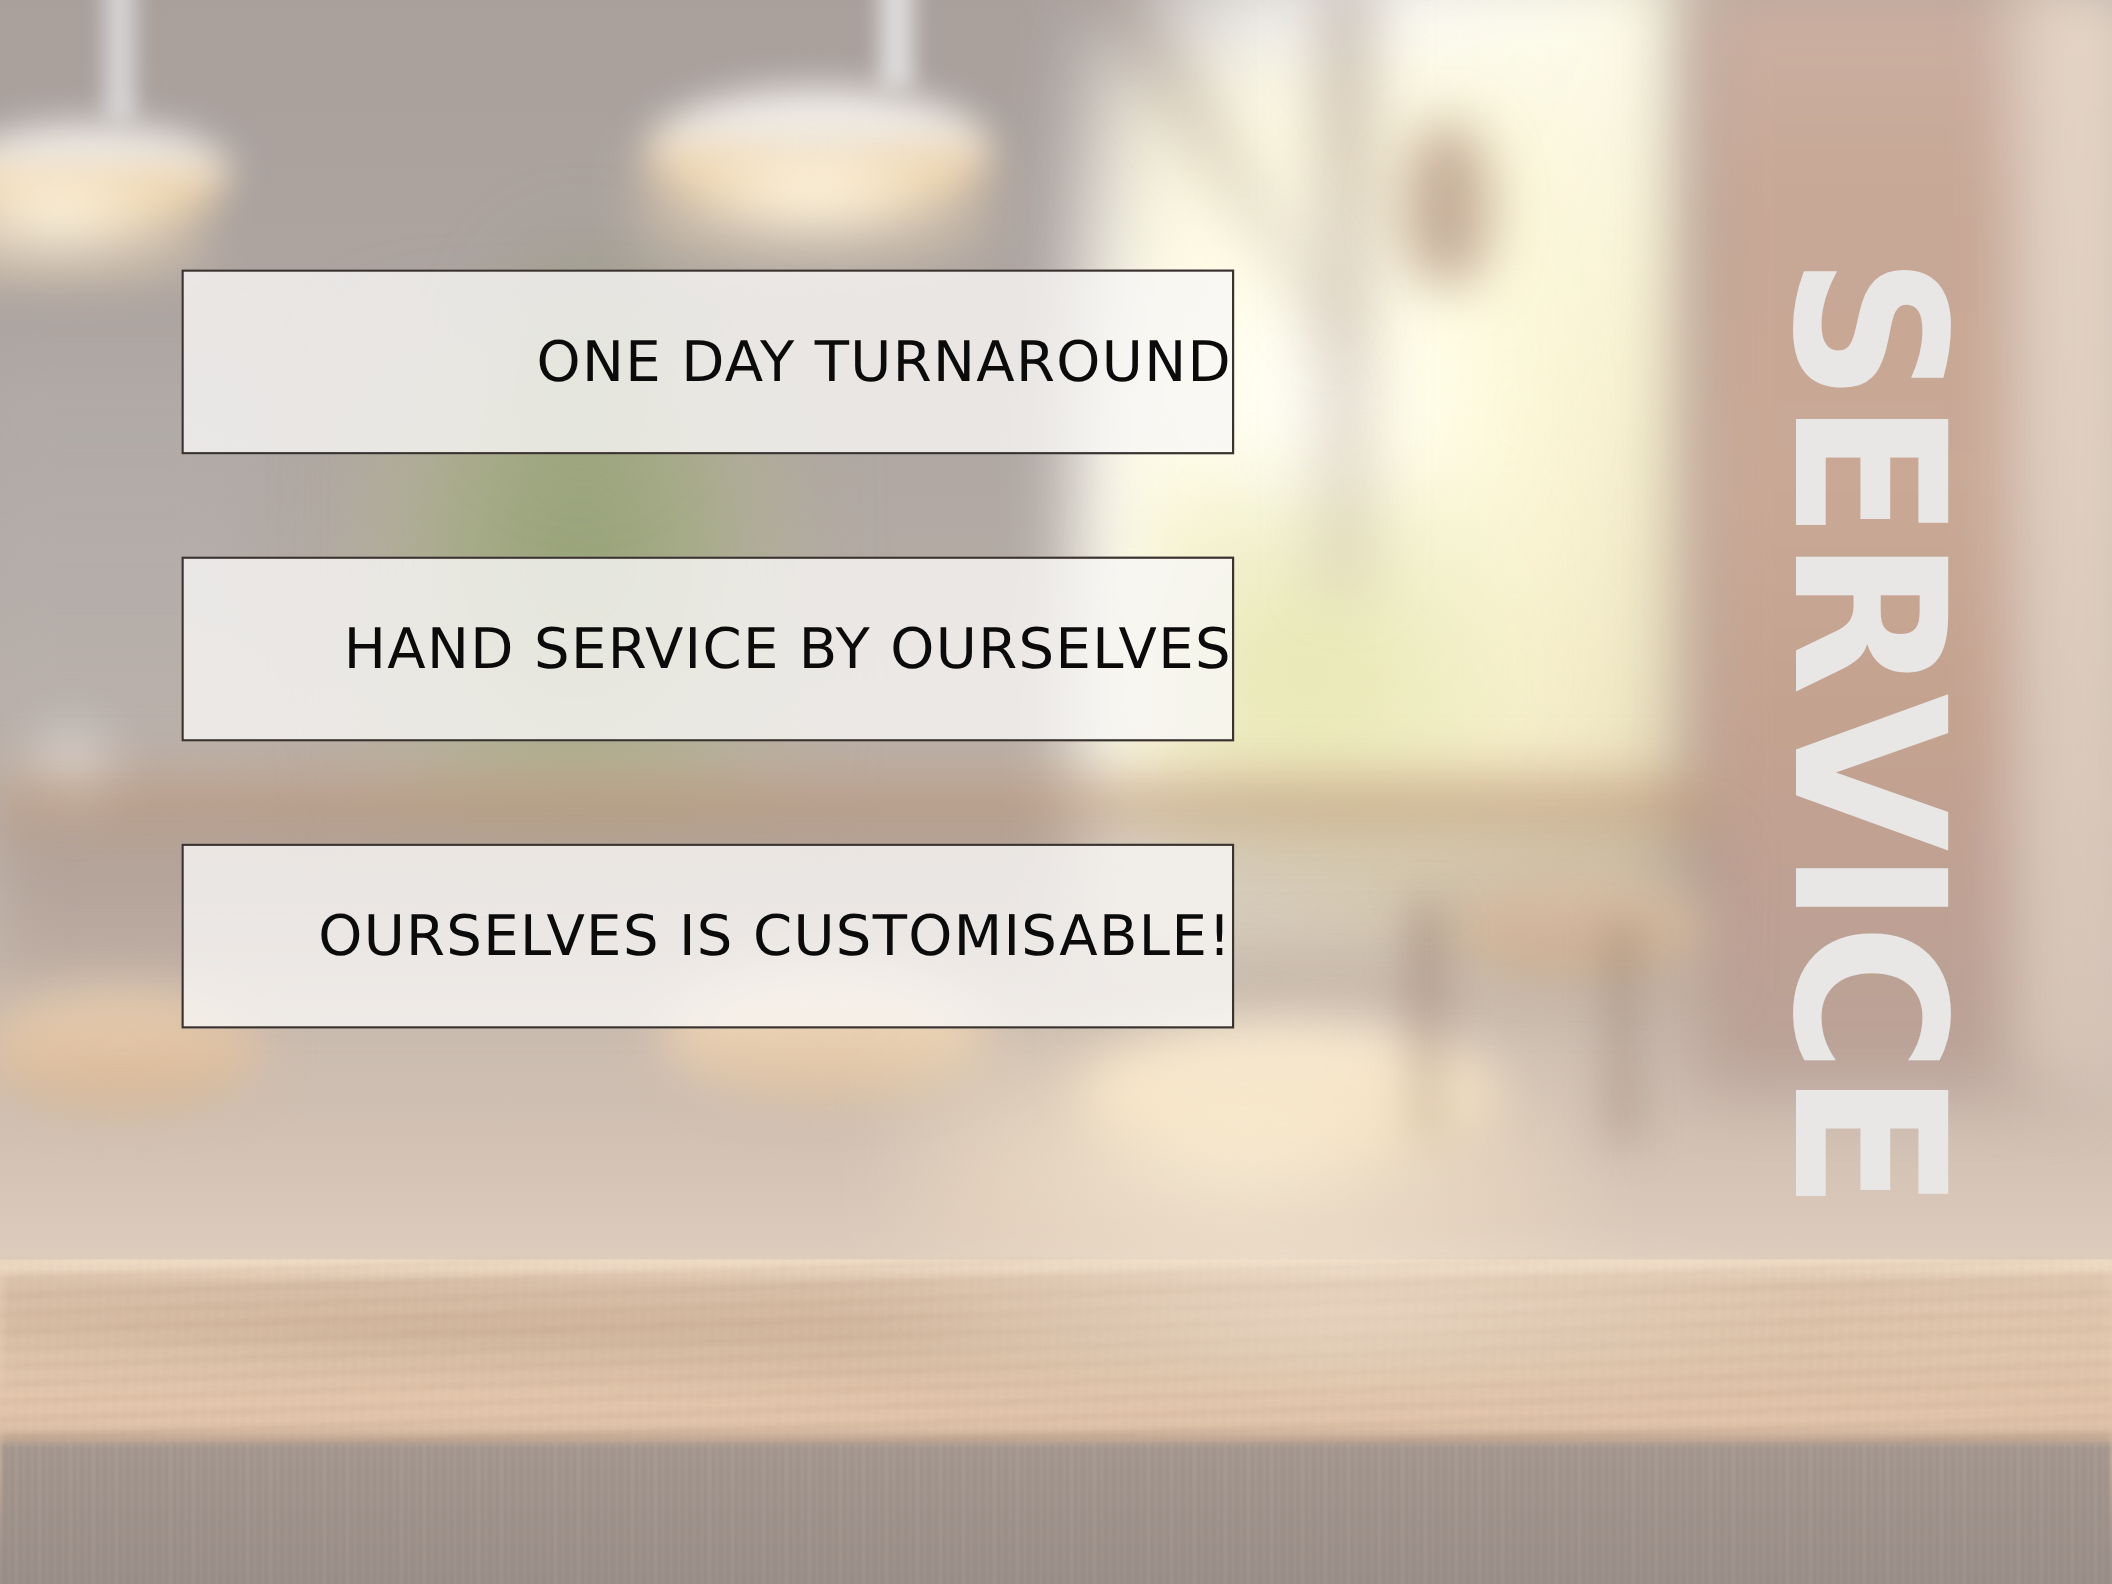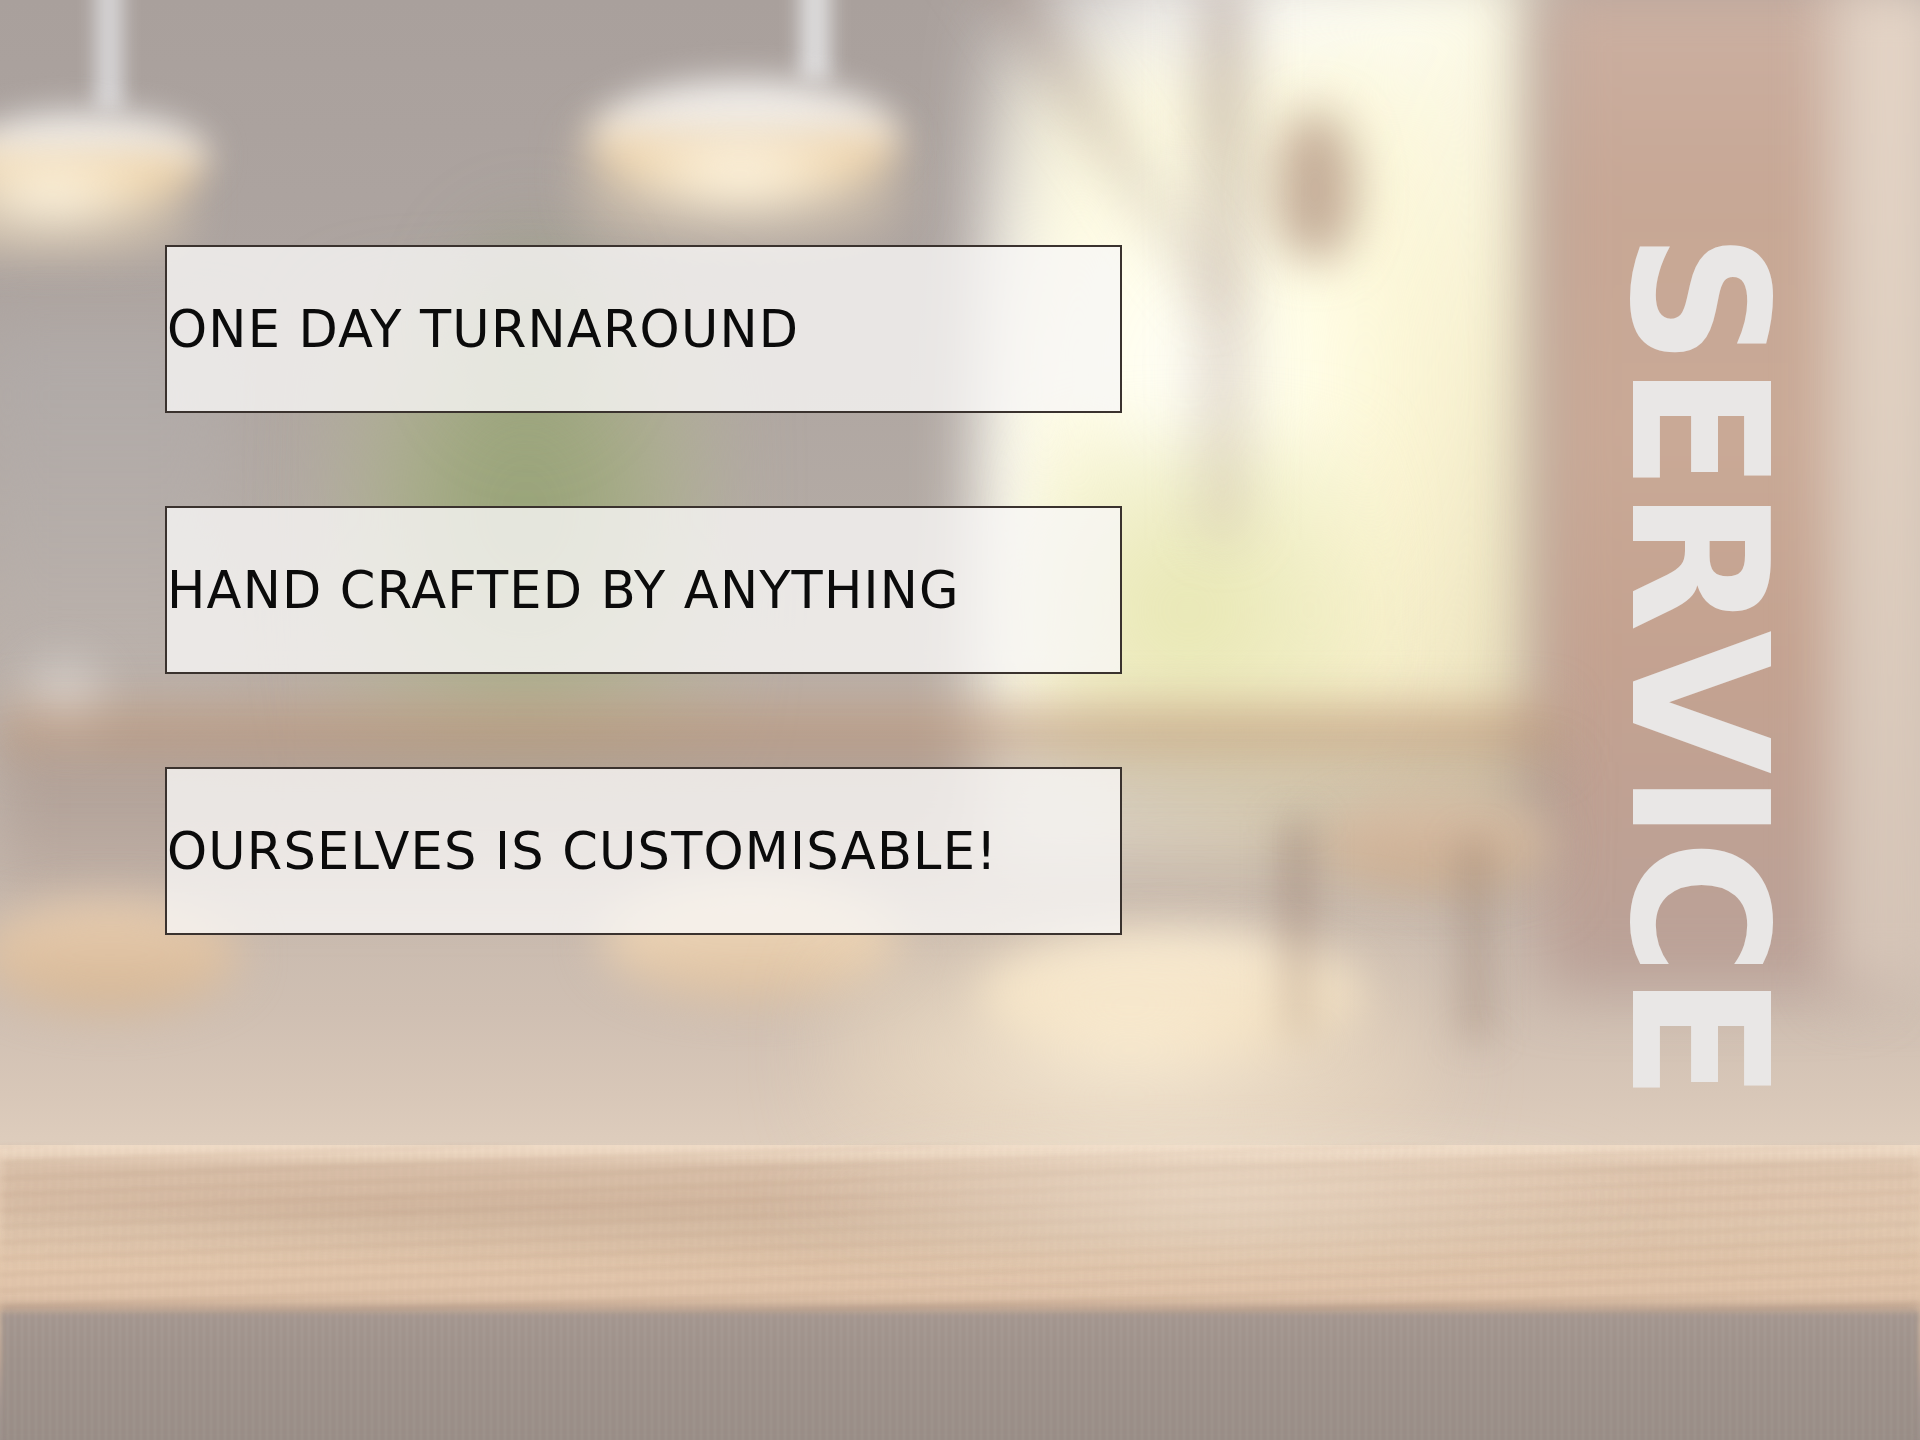--- a/index.html
+++ b/index.html
@@ -268,21 +268,21 @@
   
   .feature-box {
     position:absolute;
     left:165px;
     width:957px;
     height:168px;
     border:2px solid #3a322e;
     background:rgba(247,246,245,0.80);
     display:flex;
     align-items:center;
-    justify-content:flex-start;
+    justify-content:flex-end;
   }
   #box-1 { top:245px; }
   #box-2 { top:506px; }
   #box-3 { top:767px; }
   #box-4 { top:1028px; }
 
   .feature-label {
     font-family:"DejaVu Sans", sans-serif;
     font-size:51px;
     font-weight:400;
@@ -341,21 +341,21 @@
 
   <div id="service-wordmark">
     <span id="service-text">SERVICE</span>
   </div>
 
   <div class="feature-box" id="box-1">
     <span class="feature-label">ONE DAY TURNAROUND</span>
   </div>
 
   <div class="feature-box" id="box-2">
-    <span class="feature-label">HAND CRAFTED BY ANYTHING</span>
+    <span class="feature-label">HAND SERVICE BY OURSELVES</span>
   </div>
 
   <div class="feature-box" id="box-3">
     <span class="feature-label">OURSELVES IS CUSTOMISABLE!</span>
   </div>
 
 
 </div>
 
 </body></html>

